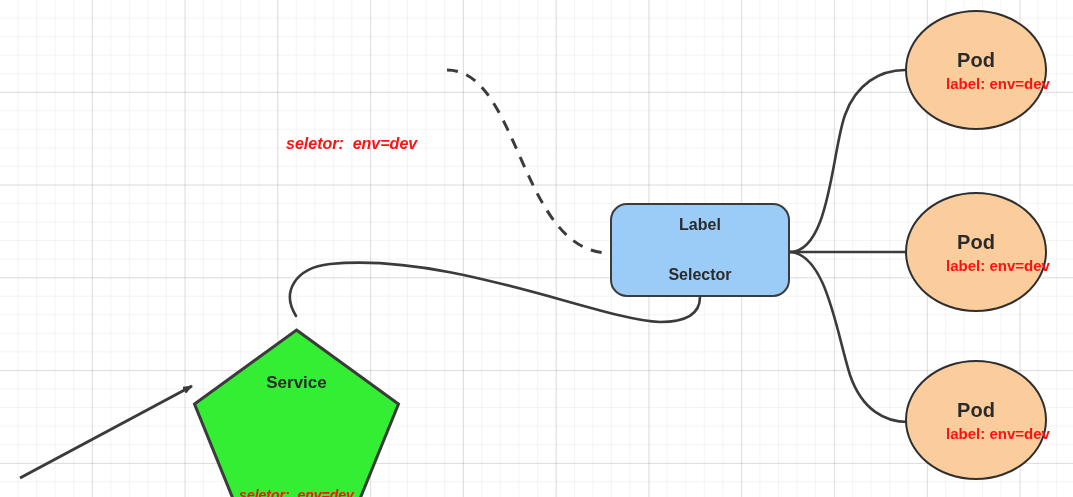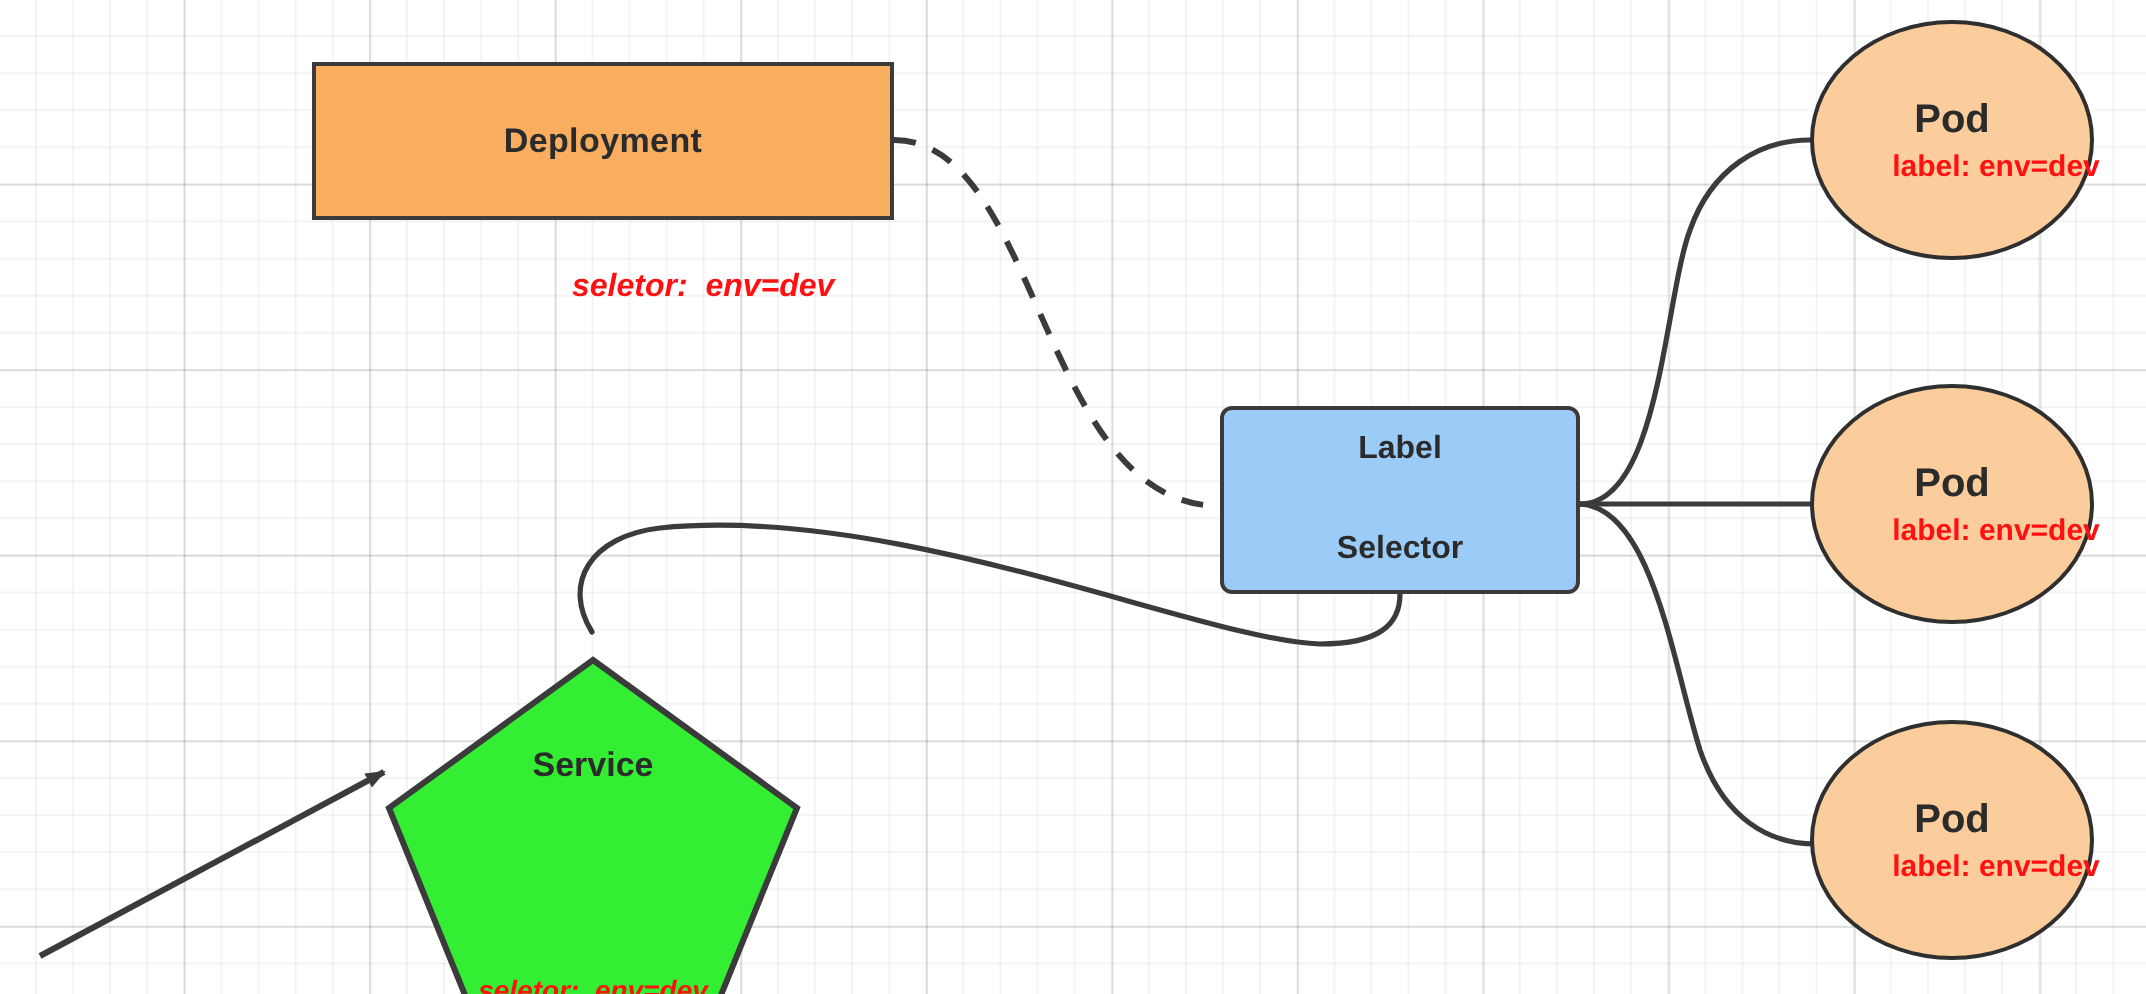--- a/index.html
+++ b/index.html
@@ -73,21 +73,21 @@
   }
 
   
   #label-selector {
     left: 610px;
     top: 203px;
     width: 180px;
     height: 94px;
     background: #9BCCF8;
     border: 2px solid #3b3b3b;
-    border-radius: 6px;
+    border-radius: 17px;
     gap: 32px;
   }
   #label-selector .ls-line { font-size: 16px; font-weight: bold; color: #2b2b2b; }
 
   
   #service {
     left: 192px;
     top: 328px;
     width: 209px;
     height: 175px;
@@ -149,23 +149,20 @@
 
     <path d="M790,252 C830,252 832,150 845,115 C856,84 880,70 905,70" fill="none" stroke="#3b3b3b" stroke-width="2.6" stroke-linecap="round"></path>
 
     <path d="M790,252 L905,252" fill="none" stroke="#3b3b3b" stroke-width="2.6" stroke-linecap="round"></path>
 
     <path d="M790,252 C826,254 836,330 850,375 C862,410 885,422 908,422" fill="none" stroke="#3b3b3b" stroke-width="2.6" stroke-linecap="round"></path>
 
     <line x1="20" y1="478" x2="192" y2="386" stroke="#3b3b3b" stroke-width="3" marker-end="url(#arrowhead)"></line>
   </svg>
 
-  <div class="node" id="deployment">
-    <span class="node-title">Deployment</span>
-  </div>
 
   <div id="deployment-selector">seletor:  env=dev</div>
 
   <div class="node" id="label-selector">
     <span class="ls-line">Label</span>
     <span class="ls-line">Selector</span>
   </div>
 
   <div class="node" id="service">
     <svg class="pent" viewBox="0 0 209 175" xmlns="http://www.w3.org/2000/svg">

